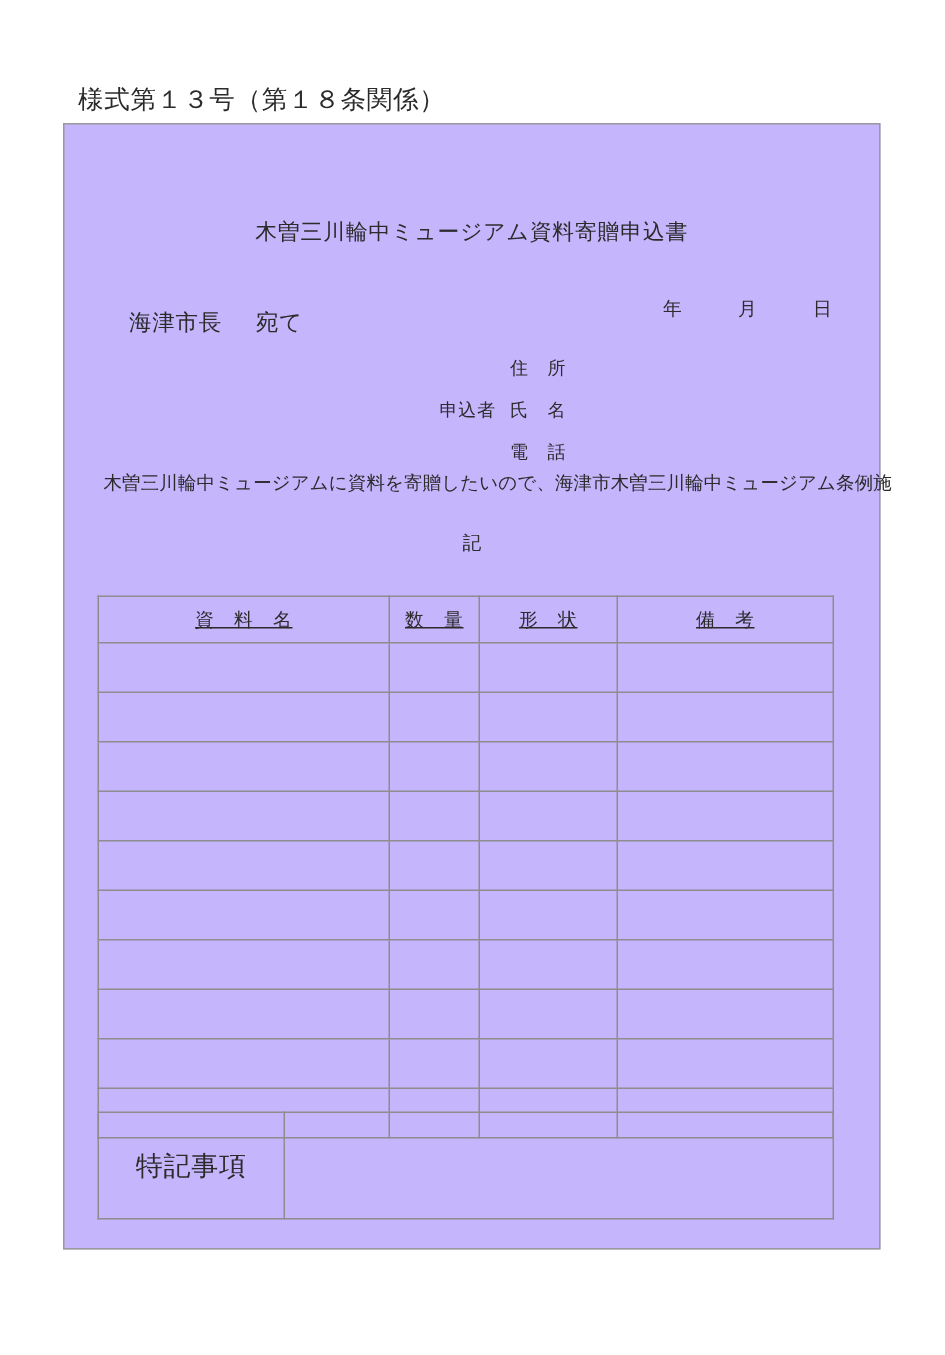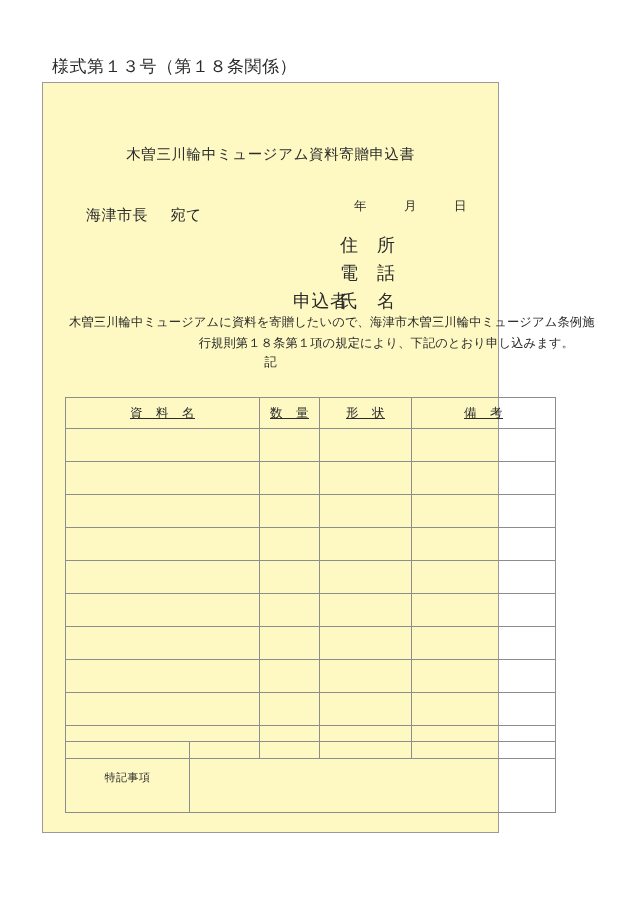--- a/index.html
+++ b/index.html
@@ -24,24 +24,24 @@
     font-size: 17px;
     letter-spacing: 0.5px;
     white-space: nowrap;
   }
 
   
   .page-frame {
     position: absolute;
     left: 42px;
     top: 82px;
-    width: 457px;
+    width: 545px;
     height: 751px;
     border: 1px solid #9a9a9a;
-    background: #fef9c3;
+    background: #c4b5fd;
     box-sizing: border-box;
   }
 
   .inner {
     position: relative;
     width: 100%;
     height: 100%;
   }
 
   
@@ -83,21 +83,21 @@
     display: inline-block;
     width: 12px;
   }
 
   
   .applicant-block {
     position: absolute;
     top: 148px;
     left: 0;
     width: 100%;
-    font-size: 18px;
+    font-size: 12px;
   }
   .applicant-row {
     position: relative;
     height: 28px;
     line-height: 28px;
     white-space: nowrap;
   }
   .applicant-prefix {
     position: absolute;
     left: 250px;
@@ -172,21 +172,21 @@
   }
 
   
   .notes-table {
     position: absolute;
     top: 658px;
     left: 22px;
     width: 490px;
     border-collapse: collapse;
     table-layout: fixed;
-    font-size: 11px;
+    font-size: 18px;
     padding-left: 13px;
   }
   .notes-table col.c-notelabel { width: 124px; }
   .notes-table col.c-notebody  { width: 366px; }
   .notes-table td {
     border: 1px solid #8d8d8d;
     height: 70px;
     padding: 0;
     text-align: center;
     vertical-align: middle;
@@ -218,31 +218,30 @@
       <span>海津市長</span>
       <span class="gap"></span>
       <span>宛て</span>
     </div>
 
     <div class="applicant-block">
       <div class="applicant-row">
         <span class="applicant-label">住　所</span>
       </div>
       <div class="applicant-row">
-        <span class="applicant-label">電　話</span>
-      </div>
-      <div class="applicant-row">
         <span class="applicant-prefix">申込者</span>
         <span class="applicant-label">氏　名</span>
       </div>
+      <div class="applicant-row">
+        <span class="applicant-label">電　話</span>
+      </div>
     </div>
 
     <div class="body-text">
       <div class="line1">木曽三川輪中ミュージアムに資料を寄贈したいので、海津市木曽三川輪中ミュージアム条例施</div>
-      <div class="line2">行規則第１８条第１項の規定により、下記のとおり申し込みます。</div>
     </div>
 
     <div class="ki-marker">記</div>
 
     <table class="items-table">
       <colgroup>
         <col class="c-name">
         <col class="c-qty">
         <col class="c-shape">
         <col class="c-note">

